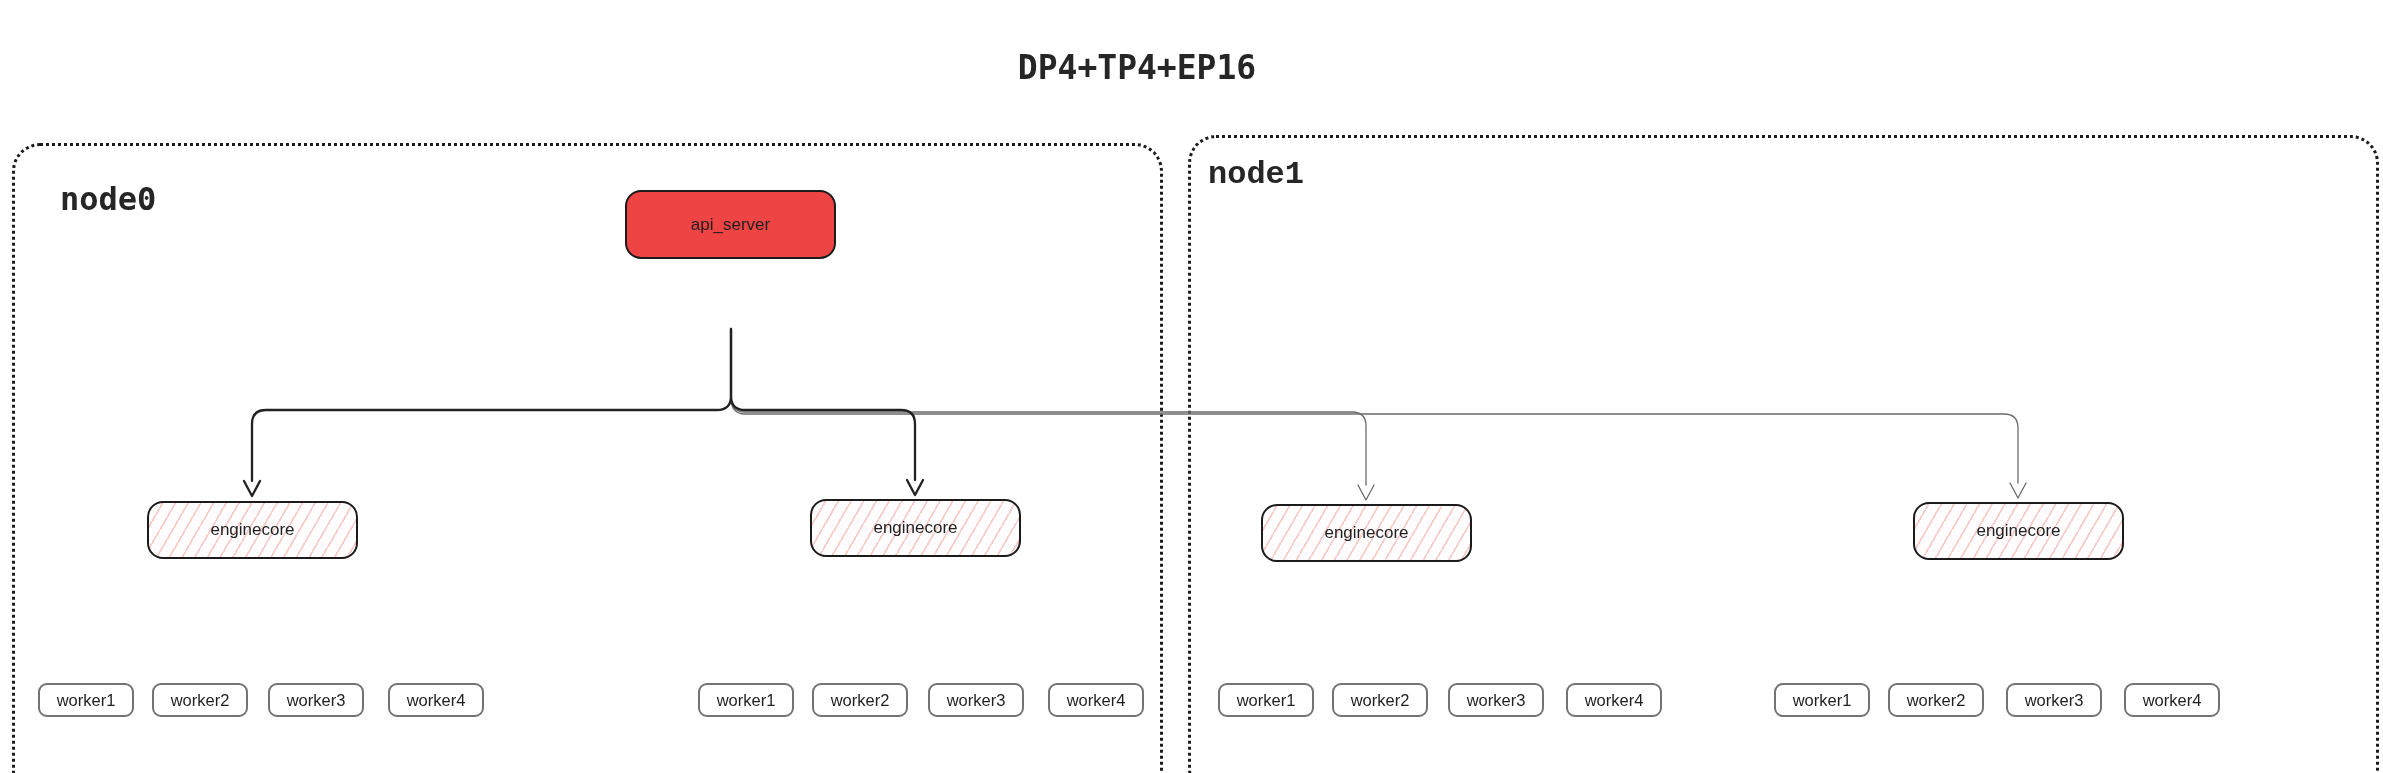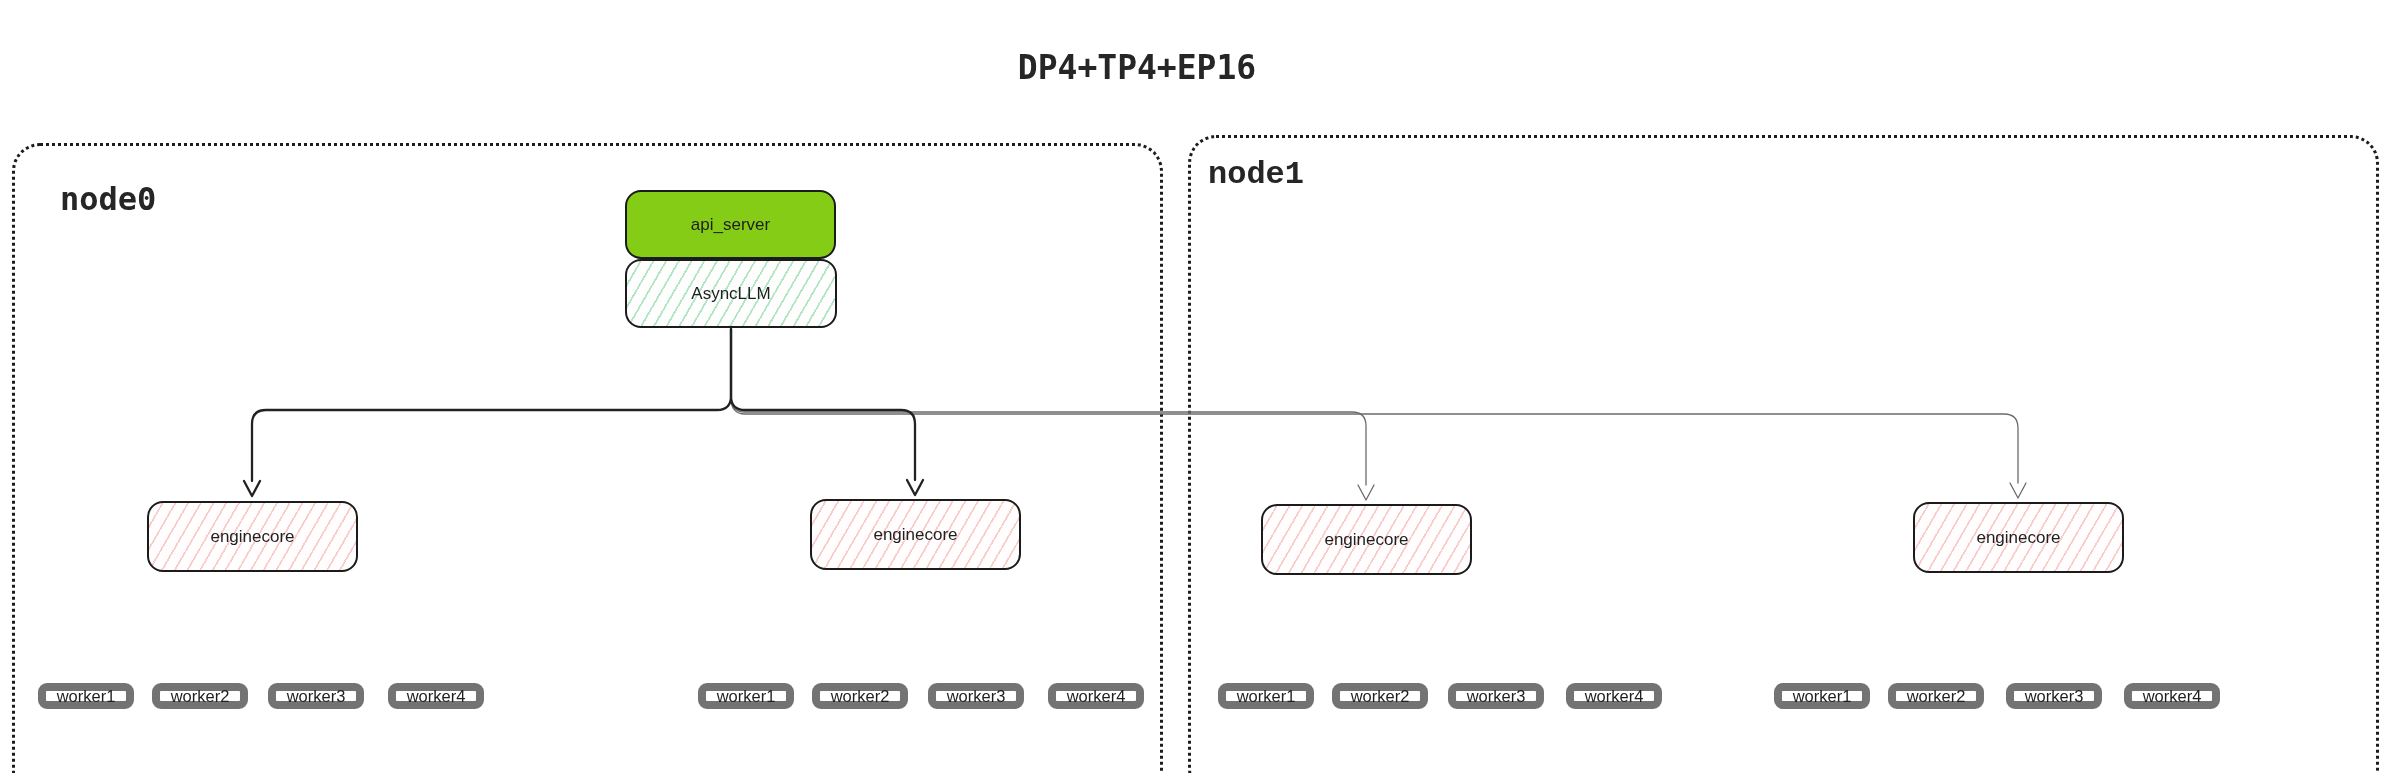--- a/index.html
+++ b/index.html
@@ -34,51 +34,51 @@
     font-size:32px;font-weight:bold;color:#262626;
     white-space:nowrap;
   }
   #node0-label{left:60px;top:140px;}
   #node1-label{left:1208px;top:116px;font-family:Liberation Mono, monospace;}
   .shape{
     position:absolute;
     display:flex;align-items:center;justify-content:center;
     border:2.2px solid #1b1b1b;
     border-radius:16px;
-    background:#84cc16;
+    background:#ef4444;
     font-size:17px;
     box-sizing:border-box;
     white-space:nowrap;
   }
   #api-server-box{left:625px;top:150px;width:211px;height:69px;}
   #asyncllm-box{
     left:625px;top:219px;width:212px;height:69px;
     background:
       repeating-linear-gradient(120deg,
         rgba(122,211,148,0.55) 0px, rgba(122,211,148,0.55) 1.8px,
         transparent 1.8px, transparent 11px),
       #fdfefd;
   }
   .enginecore{
-    width:211px;height:71px;
+    width:211px;height:58px;
     background:
       repeating-linear-gradient(120deg,
         rgba(238,148,138,0.45) 0px, rgba(238,148,138,0.45) 1.7px,
         transparent 1.7px, transparent 11px),
       #fffdfd;
   }
   #enginecore-0{left:147px;top:461px;}
   #enginecore-1{left:810px;top:459px;}
   #enginecore-2{left:1261px;top:464px;}
   #enginecore-3{left:1913px;top:462px;}
   .worker{
     position:absolute;
-    top:643px;width:96px;height:26px;
+    top:643px;width:96px;height:34px;
     display:flex;align-items:center;justify-content:center;
-    border:8px solid #737373;
+    border:2px solid #737373;
     border-radius:9px;
     background:#ffffff;
     font-size:16.5px;
     box-sizing:border-box;
     white-space:nowrap;
   }
   #edges{position:absolute;left:0;top:0;pointer-events:none;}
 </style>
 </head>
 <body>
@@ -102,23 +102,20 @@
     <path d="M731 289 L731 356 Q731 370 717 370 L266 370 Q252 370 252 384 L252 441" fill="none" stroke="#222222" stroke-width="2.3" stroke-linecap="round"></path>
     <path d="M244 441 L252 456 L260 441" fill="none" stroke="#222222" stroke-width="2.3" stroke-linecap="round" stroke-linejoin="round"></path>
     <path d="M731 289 L731 356 Q731 370 745 370 L901 370 Q915 370 915 384 L915 440" fill="none" stroke="#222222" stroke-width="2.3" stroke-linecap="round"></path>
     <path d="M907 440 L915 455 L923 440" fill="none" stroke="#222222" stroke-width="2.3" stroke-linecap="round" stroke-linejoin="round"></path>
   </svg>
 
   <div class="shape" id="api-server-box">
     <span>api_server</span>
   </div>
 
-  <div class="shape" id="asyncllm-box">
-    <span>AsyncLLM</span>
-  </div>
 
   <div class="shape enginecore" id="enginecore-0">
     <span>enginecore</span>
   </div>
   <div class="shape enginecore" id="enginecore-1">
     <span>enginecore</span>
   </div>
   <div class="shape enginecore" id="enginecore-2">
     <span>enginecore</span>
   </div>

